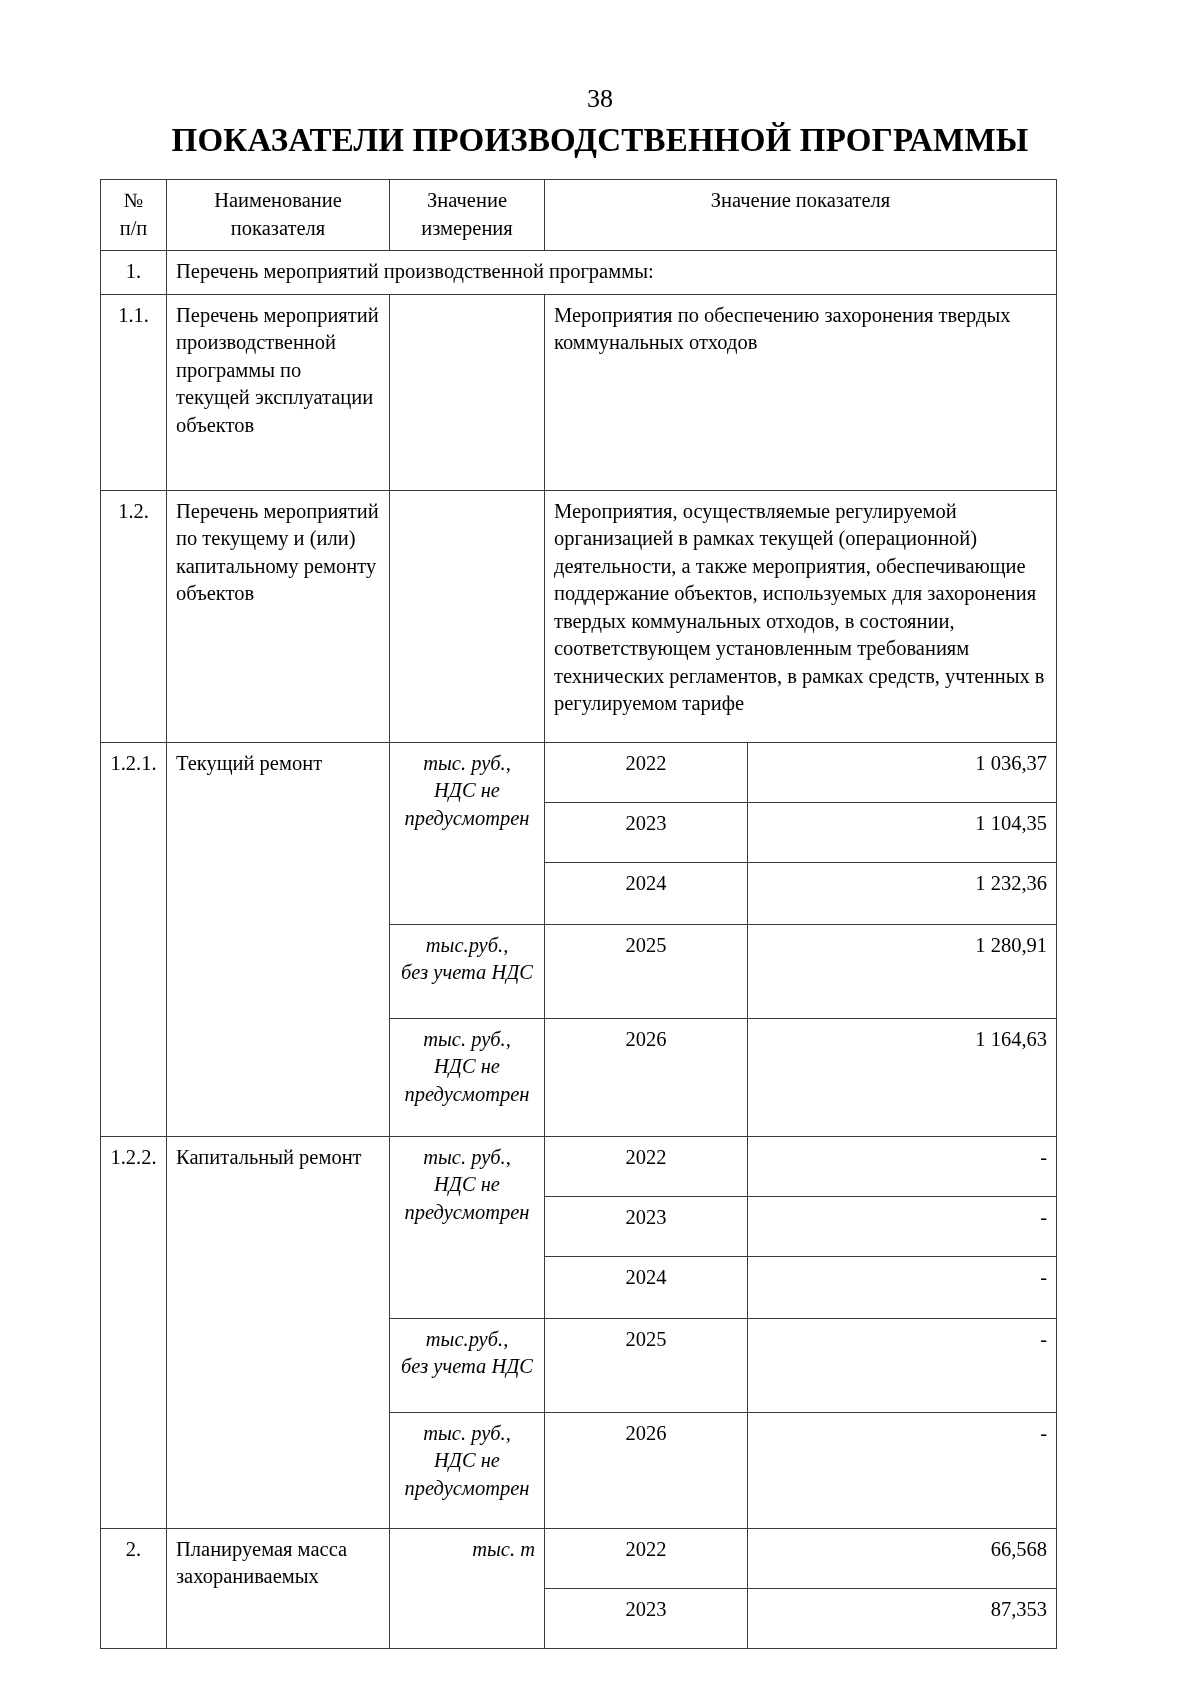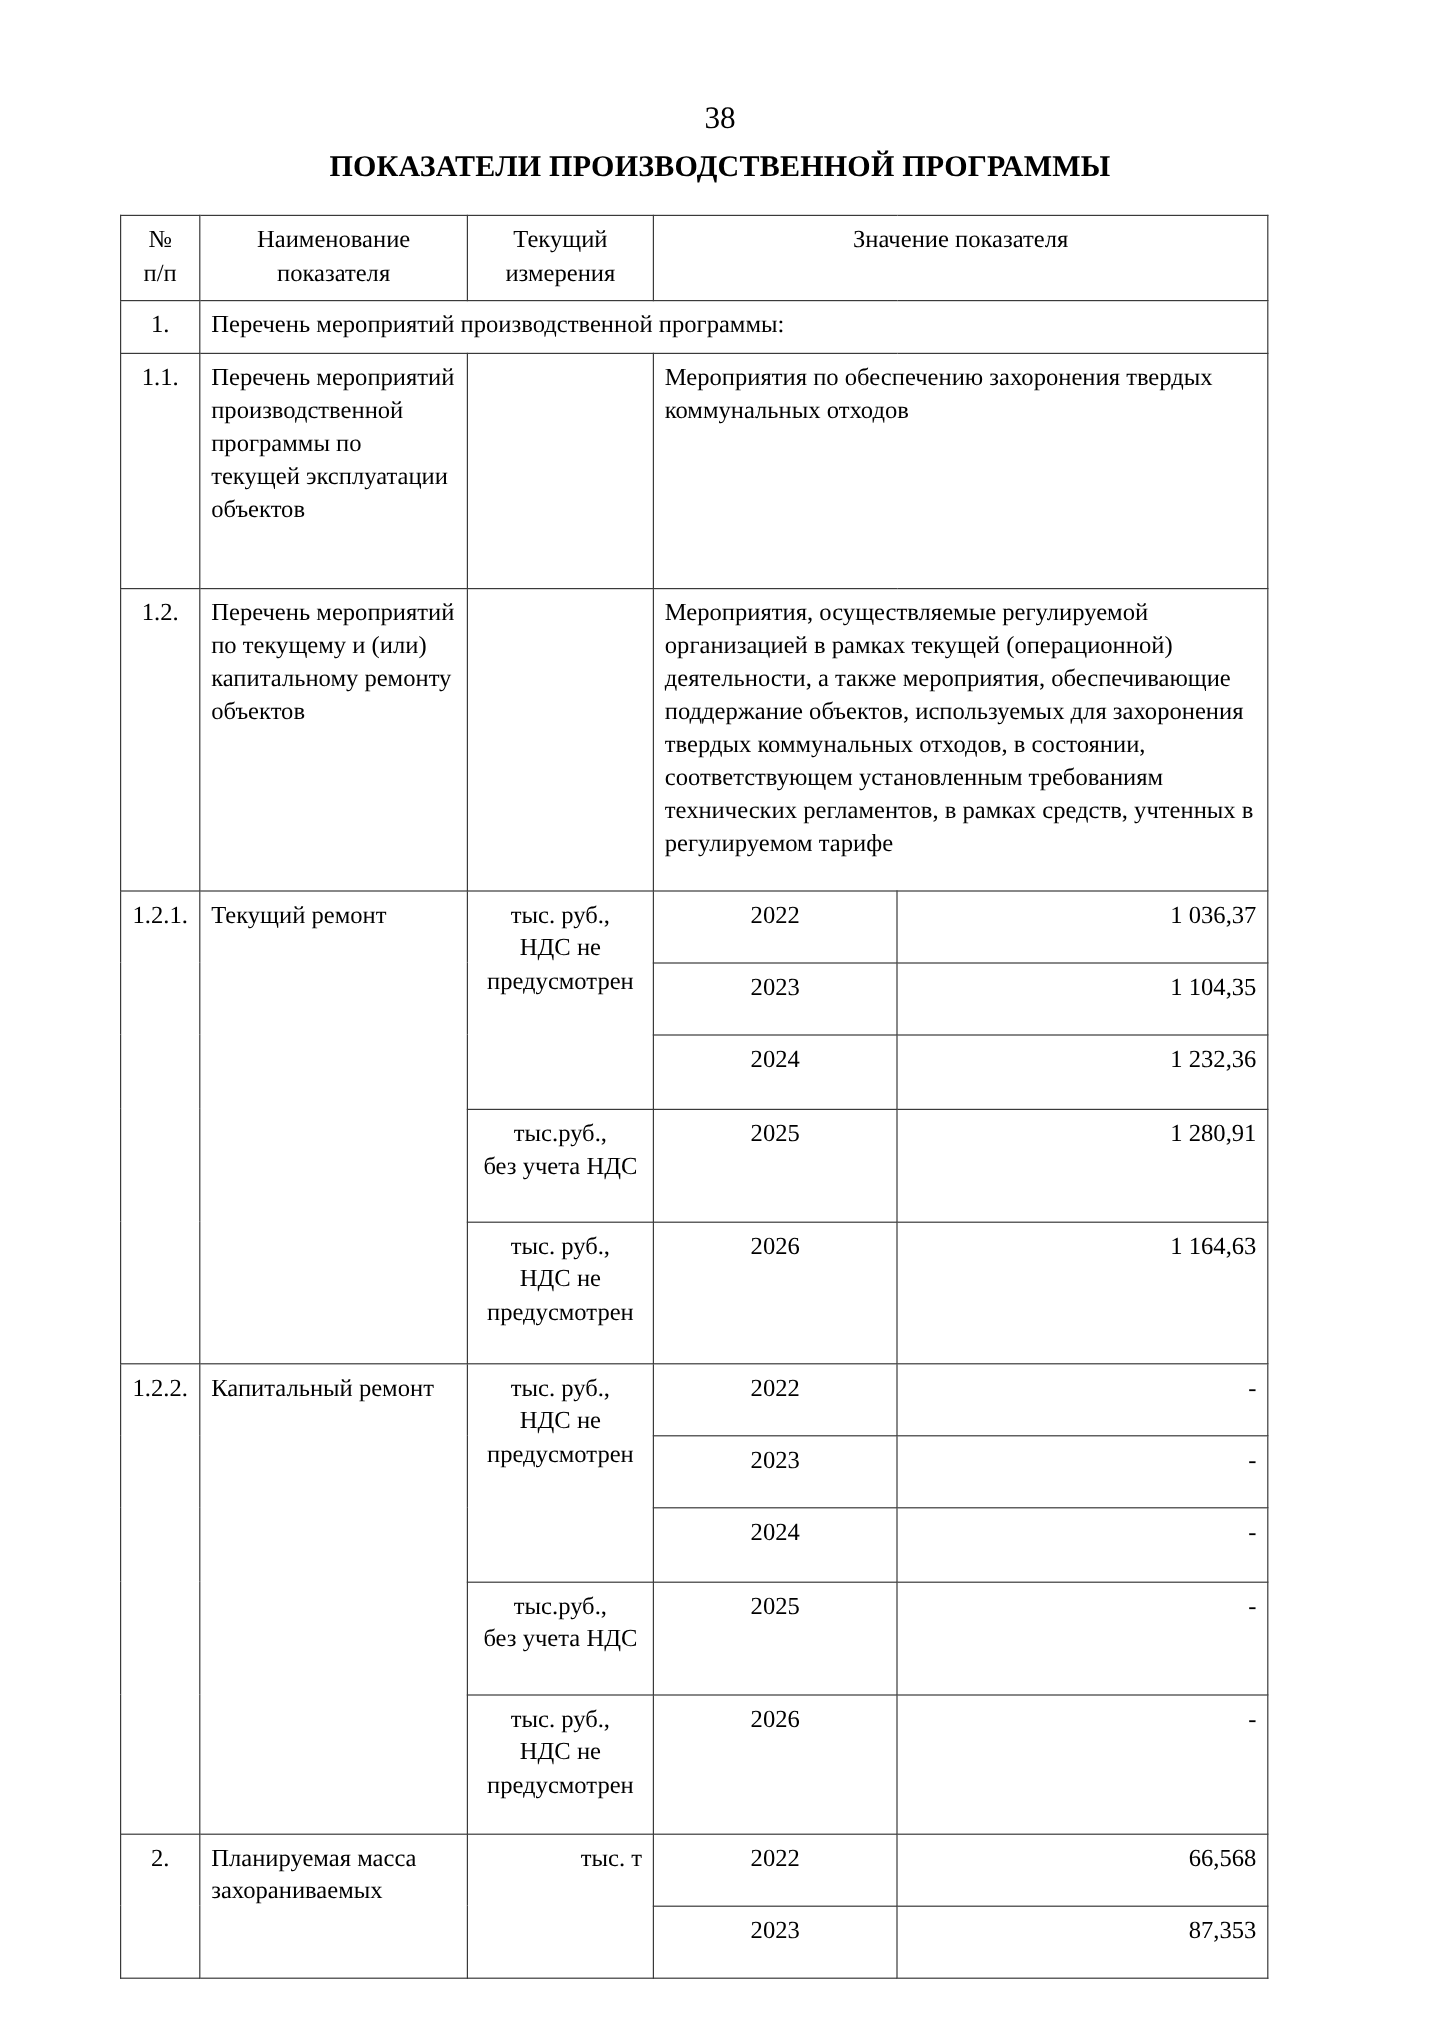--- a/index.html
+++ b/index.html
@@ -30,21 +30,21 @@
     text-align: center;
     font-size: 26px;
     line-height: 30px;
   }
   .doc-title {
     position: absolute;
     top: 100px;
     left: 0;
     width: 1200px;
     text-align: center;
-    font-size: 25px;
+    font-size: 33px;
     font-weight: bold;
     line-height: 32px;
     letter-spacing: 0.2px;
   }
   .table-wrap {
     position: absolute;
     top: 155px;
     left: 100px;
     width: 956px;
   }
@@ -87,20 +87,21 @@
     vertical-align: middle;
   }
   .year-cell {
     text-align: center;
     vertical-align: middle;
   }
   .unit-cell {
     text-align: center;
     vertical-align: middle;
     line-height: 27px;
+    font-style: italic;
   }
   .tall-1-1 { height: 180px; }
   .tall-1-2 { height: 236px; text-align: center; }
   .empty-cell { }
 </style>
 </head>
 <body>
 
 <div class="page">
 
@@ -121,21 +122,21 @@
         <tr class="head">
           <td>
             <div>№</div>
             <div>п/п</div>
           </td>
           <td>
             <div>Наименование</div>
             <div>показателя</div>
           </td>
           <td>
-            <div>Текущий</div>
+            <div>Значение</div>
             <div>измерения</div>
           </td>
           <td colspan="2">Значение показателя</td>
         </tr>
 
         <tr>
           <td class="num-cell" style="text-align:center;">1.</td>
           <td colspan="4" class="left-top">Перечень мероприятий производственной программы:</td>
         </tr>
 

